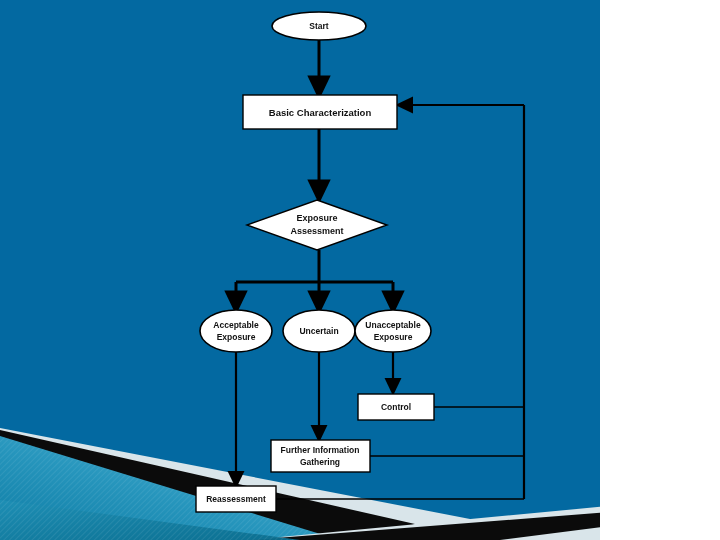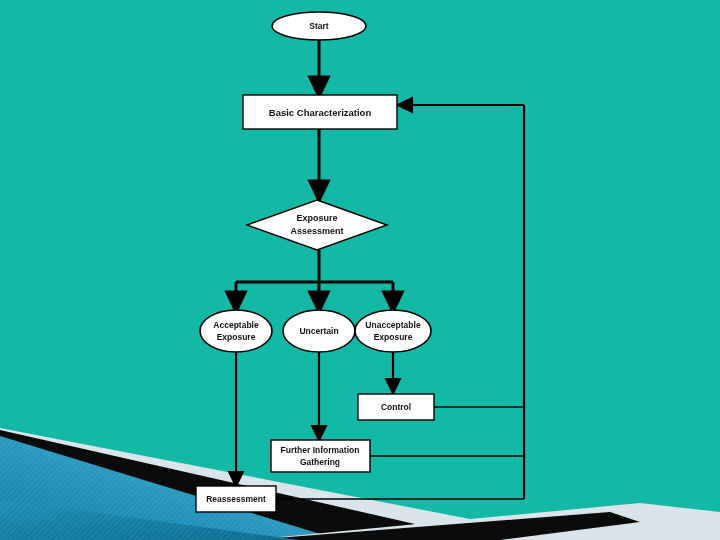--- a/index.html
+++ b/index.html
@@ -1,18 +1,18 @@
 <!DOCTYPE html>
 <html><head>
 <meta charset="utf-8">
 <style>
   html,body{margin:0;padding:0;background:#ffffff;}
   body{width:720px;height:540px;overflow:hidden;
        font-family:"Liberation Sans","DejaVu Sans",sans-serif;}
-  #slide{position:relative;width:720px;height:540px;background:#14b8a6;overflow:hidden;}
+  #slide{position:relative;width:600px;height:540px;background:#0369a1;overflow:hidden;}
 
   
   #decor{position:absolute;left:0;top:0;width:720px;height:540px;pointer-events:none;}
 
   
   #chart{position:absolute;left:0;top:0;width:720px;height:540px;}
 
   .node-text{
      font-family:"Liberation Sans","DejaVu Sans",sans-serif;
      fill:#111111;

